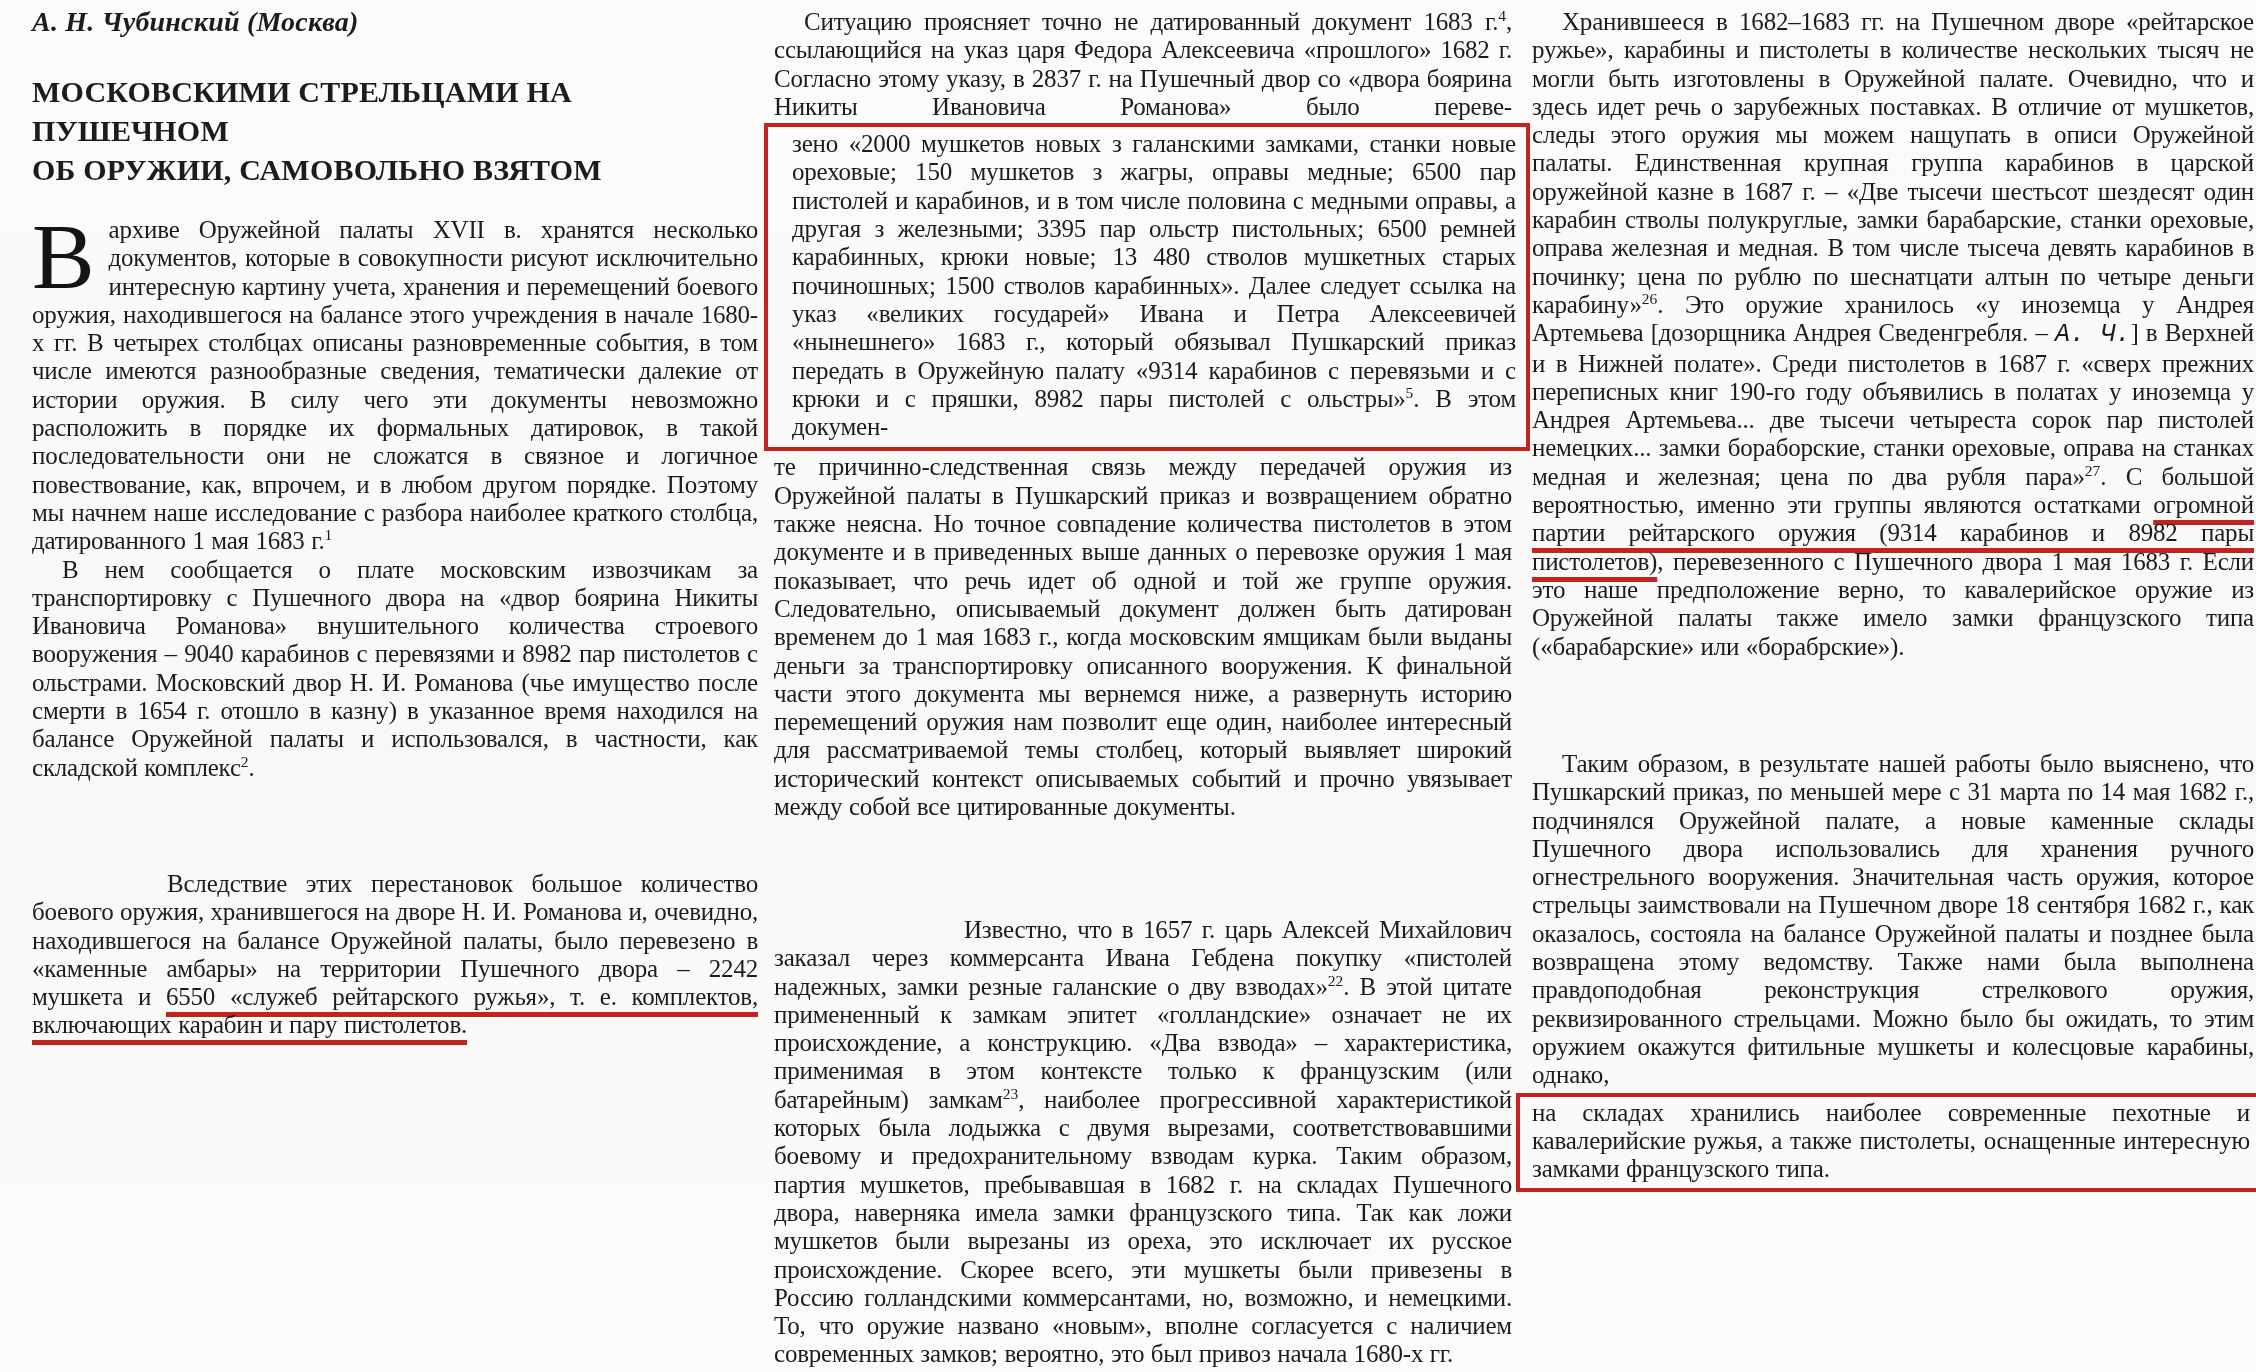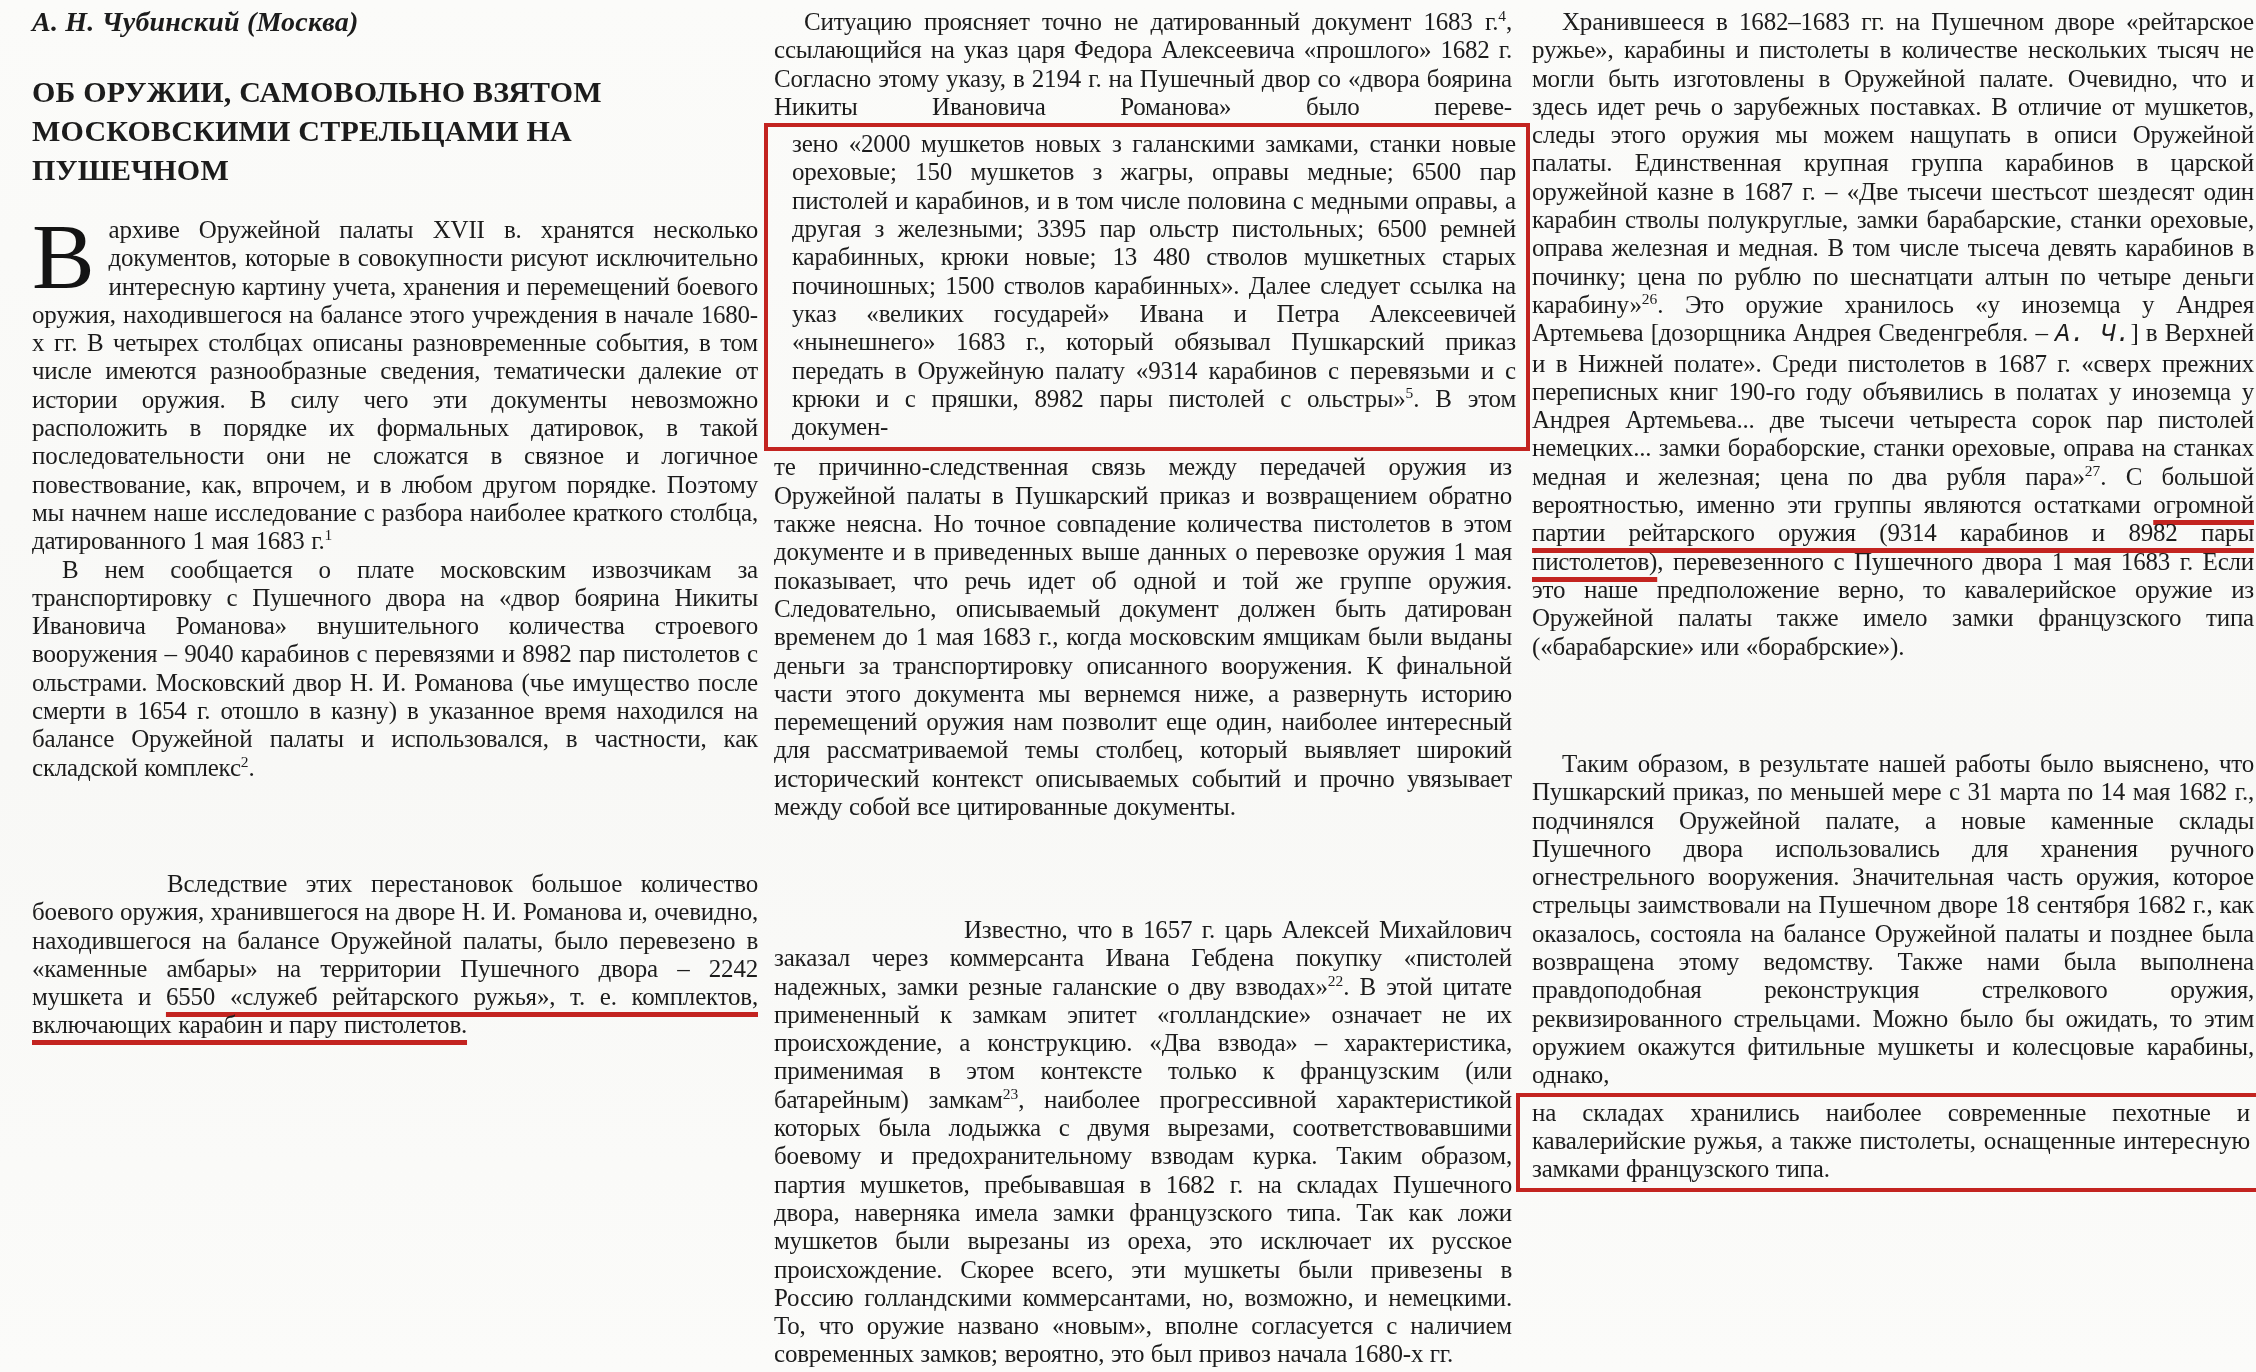--- a/index.html
+++ b/index.html
@@ -63,37 +63,37 @@
 </style>
 </head>
 <body>
 
 <div class="page">
 
   <div class="col col-left">
     <div class="abs author">А. Н. Чубинский (Москва)</div>
 
     <div class="abs title">
+      <div>МОСКОВСКИМИ СТРЕЛЬЦАМИ НА ПУШЕЧНОМ</div>
       <div>ОБ ОРУЖИИ, САМОВОЛЬНО ВЗЯТОМ</div>
-      <div>МОСКОВСКИМИ СТРЕЛЬЦАМИ НА ПУШЕЧНОМ</div>
     </div>
 
     <div class="abs" style="top:216px;">
       <p class="body"><span class="dropcap">В</span><span><span>архиве Оружейной палаты XVII в. хранятся несколько документов, которые в совокупности рисуют исключительно интересную картину учета, хранения и перемещений боевого оружия, находившегося на балансе этого учреждения в начале 1680-х гг. В четырех столбцах описаны разновременные события, в том числе имеются разнообразные сведения, тематически далекие от истории оружия. В силу чего эти документы невозможно расположить в порядке их формальных датировок, в такой последовательности они не сложатся в связное и логичное повествование, как, впрочем, и в любом другом порядке. Поэтому мы начнем наше исследование с разбора наиболее краткого столбца, датированного 1 мая 1683 г.</span><sup>1</sup></span></p>
       <p class="body ind-30"><span>В нем сообщается о плате московским извозчикам за транспортировку с Пушечного двора на «двор боярина Никиты Ивановича Романова» внушительного количества строевого вооружения – 9040 карабинов с перевязями и 8982 пар пистолетов с ольстрами. Московский двор Н. И. Романова (чье имущество после смерти в 1654 г. отошло в казну) в указанное время находился на балансе Оружейной палаты и использовался, в частности, как складской комплекс</span><sup>2</sup><span>.</span></p>
     </div>
 
     <div class="abs" style="top:870px;">
       <p class="body ind-135"><span>Вследствие этих перестановок большое количество боевого оружия, хранившегося на дворе Н. И. Романова и, очевидно, находившегося на балансе Оружейной палаты, было перевезено в «каменные амбары» на территории Пушечного двора – 2242 мушкета и </span><span class="u-red">6550 «служеб рейтарского ружья», т. е. комплектов, включающих карабин и пару пистолетов.</span></p>
     </div>
   </div>
 
   <div class="col col-mid">
     <div class="abs" style="top:8px;">
-      <p class="body ind-30 just-all"><span>Ситуацию проясняет точно не датированный документ 1683 г.</span><sup>4</sup><span>, ссылающийся на указ царя Федора Алексеевича «прошлого» 1682 г. Согласно этому указу, в 2194 г. на Пушечный двор со «двора боярина Никиты Ивановича Романова» было переве-</span></p>
+      <p class="body ind-30 just-all"><span>Ситуацию проясняет точно не датированный документ 1683 г.</span><sup>4</sup><span>, ссылающийся на указ царя Федора Алексеевича «прошлого» 1682 г. Согласно этому указу, в 2837 г. на Пушечный двор со «двора боярина Никиты Ивановича Романова» было переве-</span></p>
       <div class="red-box">
         <p class="body just-all"><span>зено «2000 мушкетов новых з галанскими замками, станки новые ореховые; 150 мушкетов з жагры, оправы медные; 6500 пар пистолей и карабинов, и в том числе половина с медными оправы, а другая з железными; 3395 пар ольстр пистольных; 6500 ремней карабинных, крюки новые; 13&nbsp;480 стволов мушкетных старых починошных; 1500 стволов карабинных». Далее следует ссылка на указ «великих государей» Ивана и Петра Алексеевичей «нынешнего» 1683 г., который обязывал Пушкарский приказ передать в Оружейную палату «9314 карабинов с перевязьми и с крюки и с пряшки, 8982 пары пистолей с ольстры»</span><sup>5</sup><span>. В этом докумен-</span></p>
       </div>
       <p class="body">те причинно-следственная связь между передачей оружия из Оружейной палаты в Пушкарский приказ и возвращением обратно также неясна. Но точное совпадение количества пистолетов в этом документе и в приведенных выше данных о перевозке оружия 1 мая показывает, что речь идет об одной и той же группе оружия. Следовательно, описываемый документ должен быть датирован временем до 1 мая 1683 г., когда московским ямщикам были выданы деньги за транспортировку описанного вооружения. К финальной части этого документа мы вернемся ниже, а развернуть историю перемещений оружия нам позволит еще один, наиболее интересный для рассматриваемой темы столбец, который выявляет широкий исторический контекст описываемых событий и прочно увязывает между собой все цитированные документы.</p>
     </div>
 
     <div class="abs" style="top:916px;">
       <p class="body ind-190"><span>Известно, что в 1657 г. царь Алексей Михайлович заказал через коммерсанта Ивана Гебдена покупку «пистолей надежных, замки резные галанские о дву взводах»</span><sup>22</sup><span>. В этой цитате примененный к замкам эпитет «голландские» означает не их происхождение, а конструкцию. «Два взвода» – характеристика, применимая в этом контексте только к французским (или батарейным) замкам</span><sup>23</sup><span>, наиболее прогрессивной характеристикой которых была лодыжка с двумя вырезами, соответствовавшими боевому и предохранительному взводам курка. Таким образом, партия мушкетов, пребывавшая в 1682 г. на складах Пушечного двора, наверняка имела замки французского типа. Так как ложи мушкетов были вырезаны из ореха, это исключает их русское происхождение. Скорее всего, эти мушкеты были привезены в Россию голландскими коммерсантами, но, возможно, и немецкими. То, что оружие названо «новым», вполне согласуется с наличием современных замков; вероятно, это был привоз начала 1680-х гг.</span></p>
     </div>
   </div>

